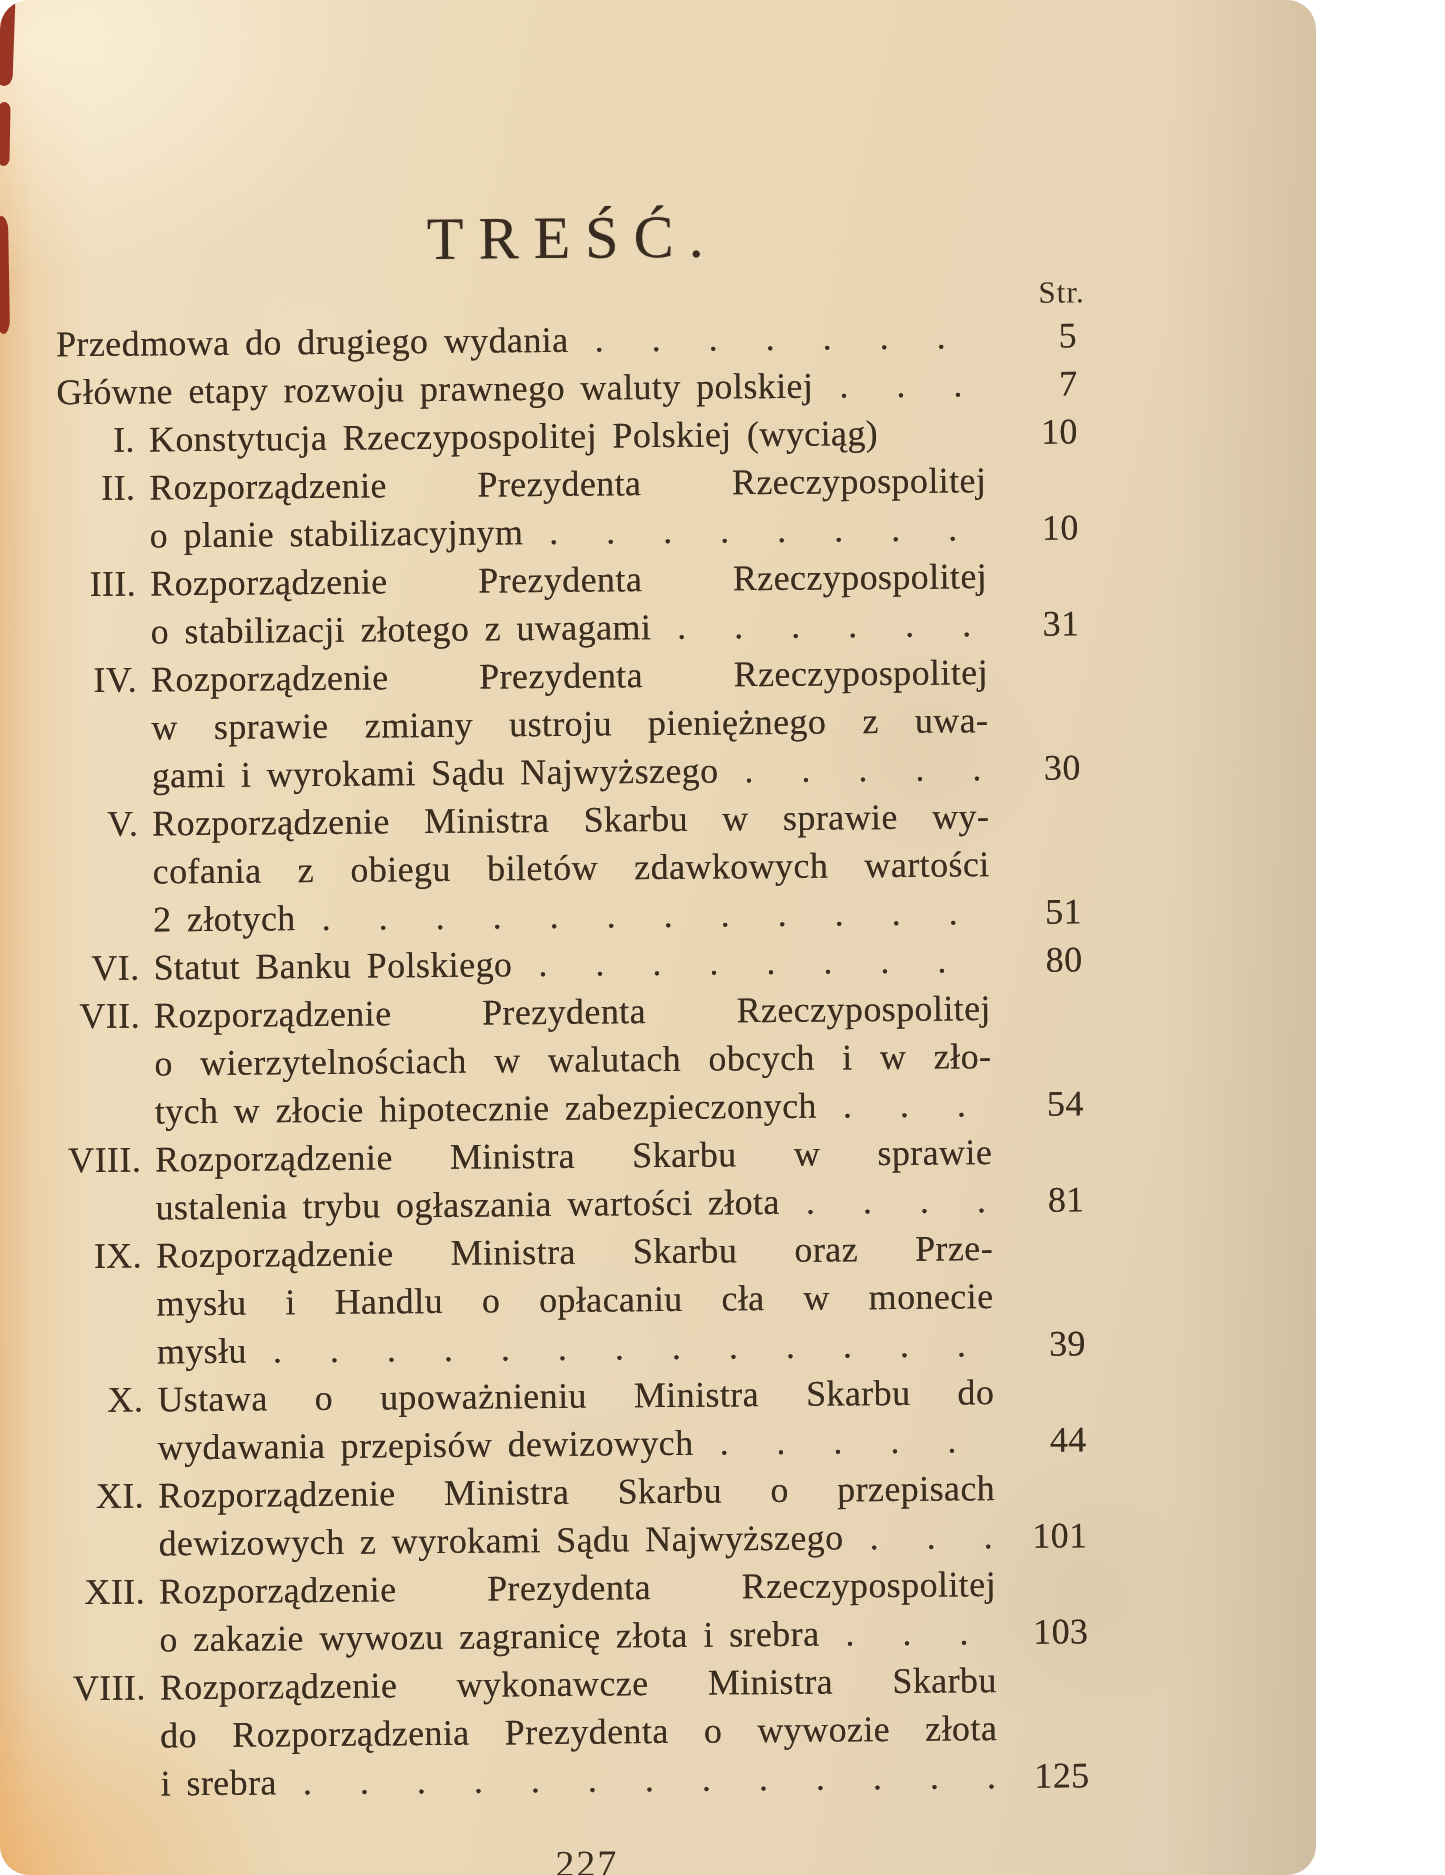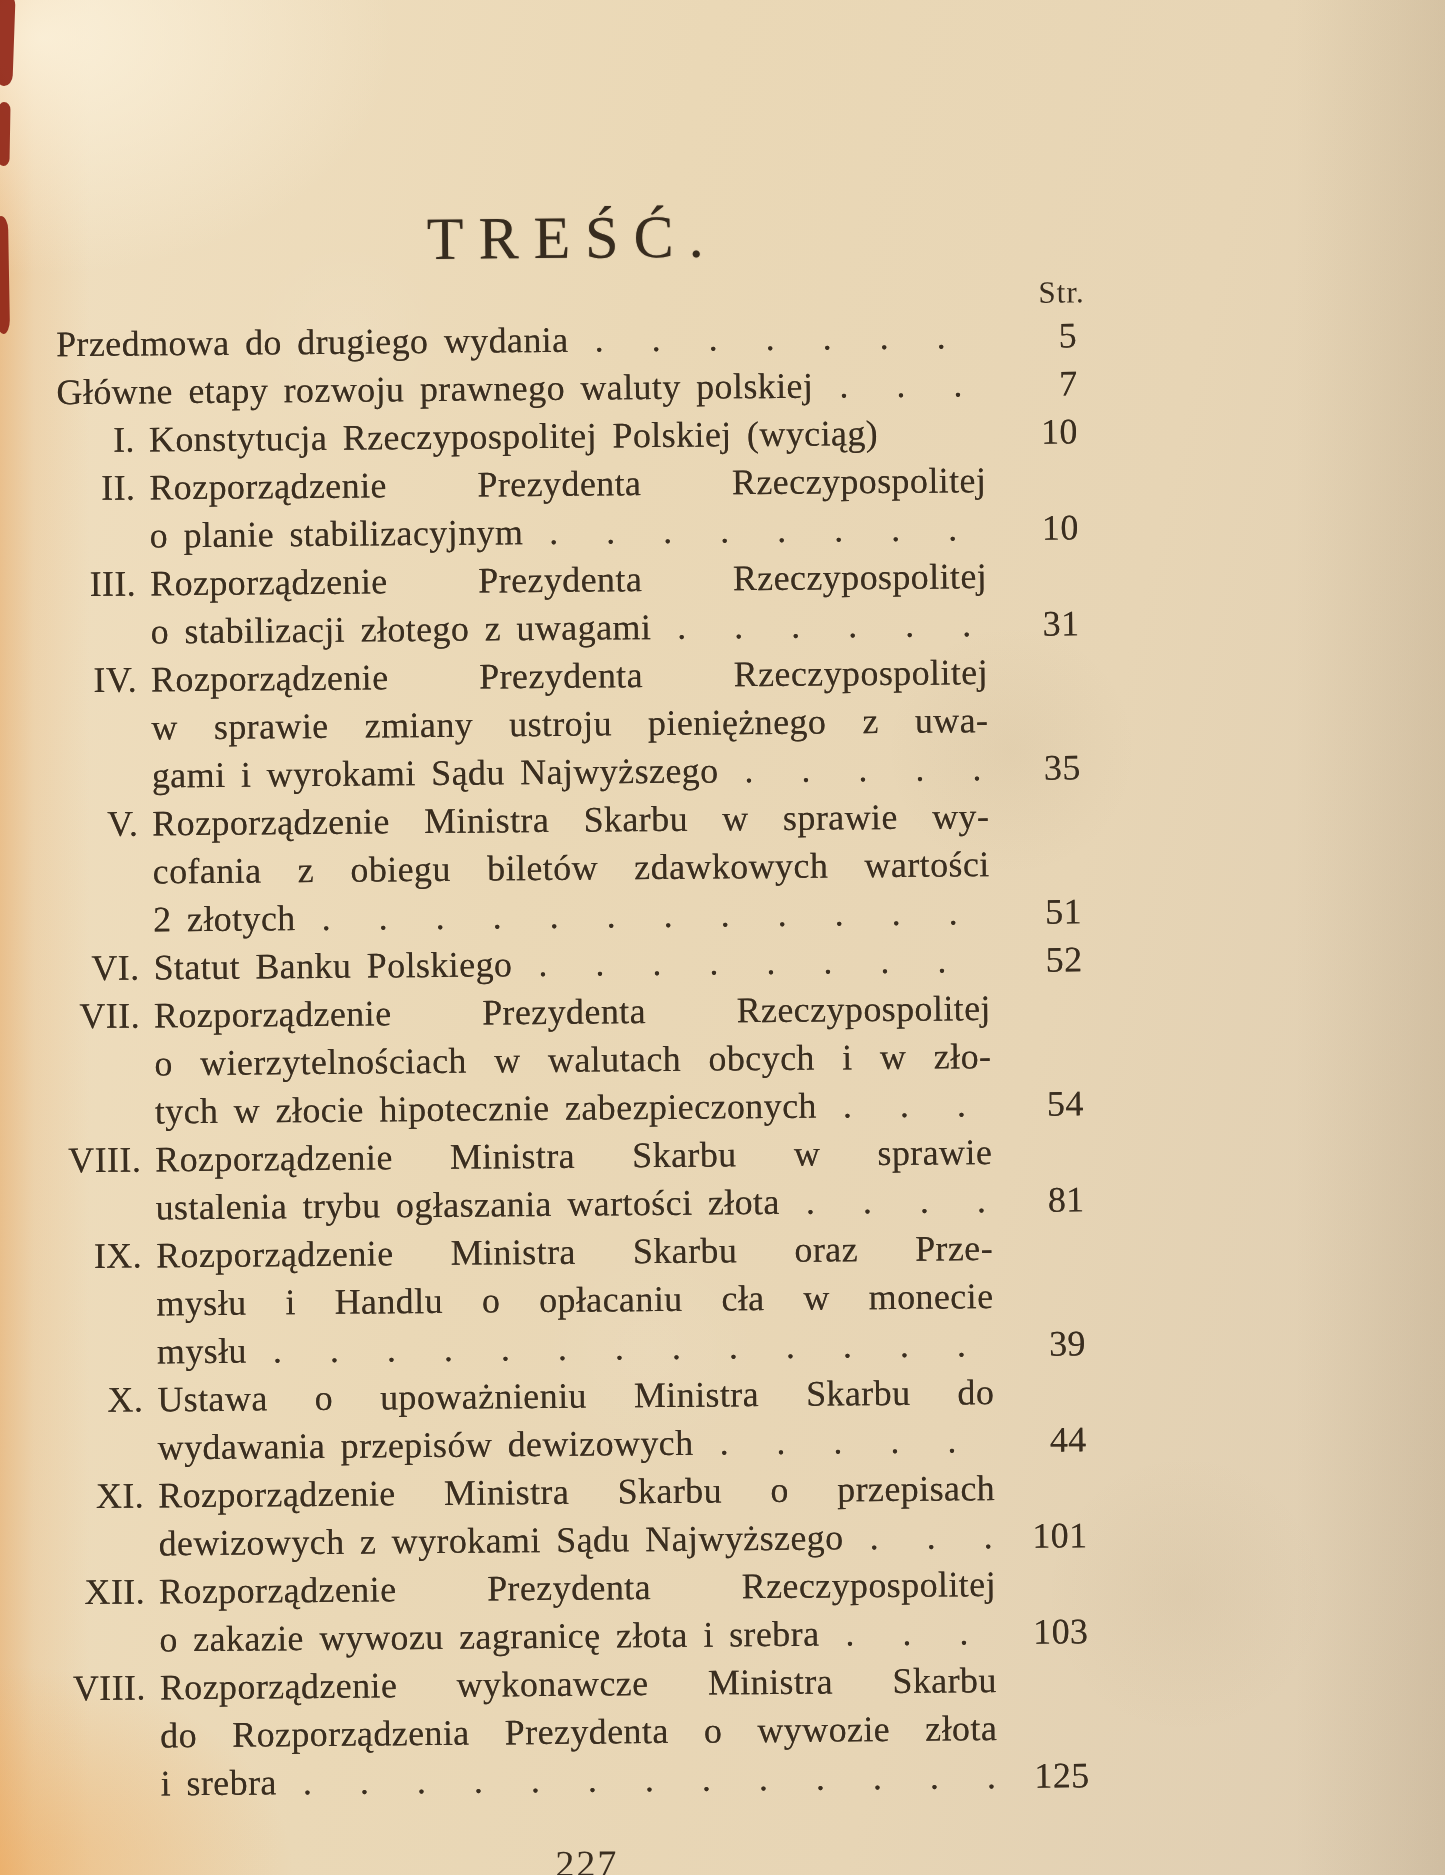--- a/index.html
+++ b/index.html
@@ -1,29 +1,30 @@
 <!DOCTYPE html>
 <html><head>
 <meta charset="utf-8">
 <style>
   html, body { margin: 0; padding: 0; }
 
   .page {
     position: relative;
-    width: 1445px;
+    width: 1316px;
     height: 1875px;
     overflow: hidden;
     font-family: "Liberation Serif", "DejaVu Serif", serif;
     background-color: #e9d7b6;
     background-image:
       radial-gradient(ellipse 500px 340px at 3% 2%, rgba(252,242,220,0.85), rgba(252,242,220,0) 70%),
       radial-gradient(ellipse 420px 300px at 0% 100%, rgba(238,166,86,0.55), rgba(238,166,86,0) 70%),
       linear-gradient(90deg, rgba(228,162,92,0.50) 0px, rgba(228,162,92,0.18) 34px, rgba(228,162,92,0) 90px),
       linear-gradient(270deg, rgba(120,95,60,0.14) 0px, rgba(120,95,60,0) 150px),
       linear-gradient(103deg, #f0dfc0 0%, #ead8b6 38%, #e7d5b5 68%, #decdb2 100%);
+    border-radius: 29px;
   }
 
   
   .page::after {
     content: "";
     position: absolute; inset: 0;
     background-image:
       radial-gradient(circle 140px at 24% 18%, rgba(255,255,255,0.06), transparent 70%),
       radial-gradient(circle 180px at 70% 40%, rgba(120,90,50,0.05), transparent 70%),
       radial-gradient(circle 160px at 45% 72%, rgba(255,255,255,0.05), transparent 70%),
@@ -201,21 +202,21 @@
     <span class="roman"></span>
     <span class="txt">w sprawie zmiany ustroju pieniężnego z uwa-</span>
 
     <span class="pg"></span>
   </div>
 
   <div class="line has-dots">
     <span class="roman"></span>
     <span class="txt">gami i wyrokami Sądu Najwyższego</span>
     <span class="dots"></span>
-    <span class="pg">35</span>
+    <span class="pg">30</span>
   </div>
 
   <div class="line fill">
     <span class="roman">V.</span>
     <span class="txt">Rozporządzenie Ministra Skarbu w sprawie wy-</span>
 
     <span class="pg"></span>
   </div>
 
   <div class="line fill">
@@ -229,21 +230,21 @@
     <span class="roman"></span>
     <span class="txt">2 złotych</span>
     <span class="dots"></span>
     <span class="pg">51</span>
   </div>
 
   <div class="line has-dots">
     <span class="roman">VI.</span>
     <span class="txt">Statut Banku Polskiego</span>
     <span class="dots"></span>
-    <span class="pg">52</span>
+    <span class="pg">80</span>
   </div>
 
   <div class="line fill">
     <span class="roman">VII.</span>
     <span class="txt">Rozporządzenie Prezydenta Rzeczypospolitej</span>
 
     <span class="pg"></span>
   </div>
 
   <div class="line fill">

